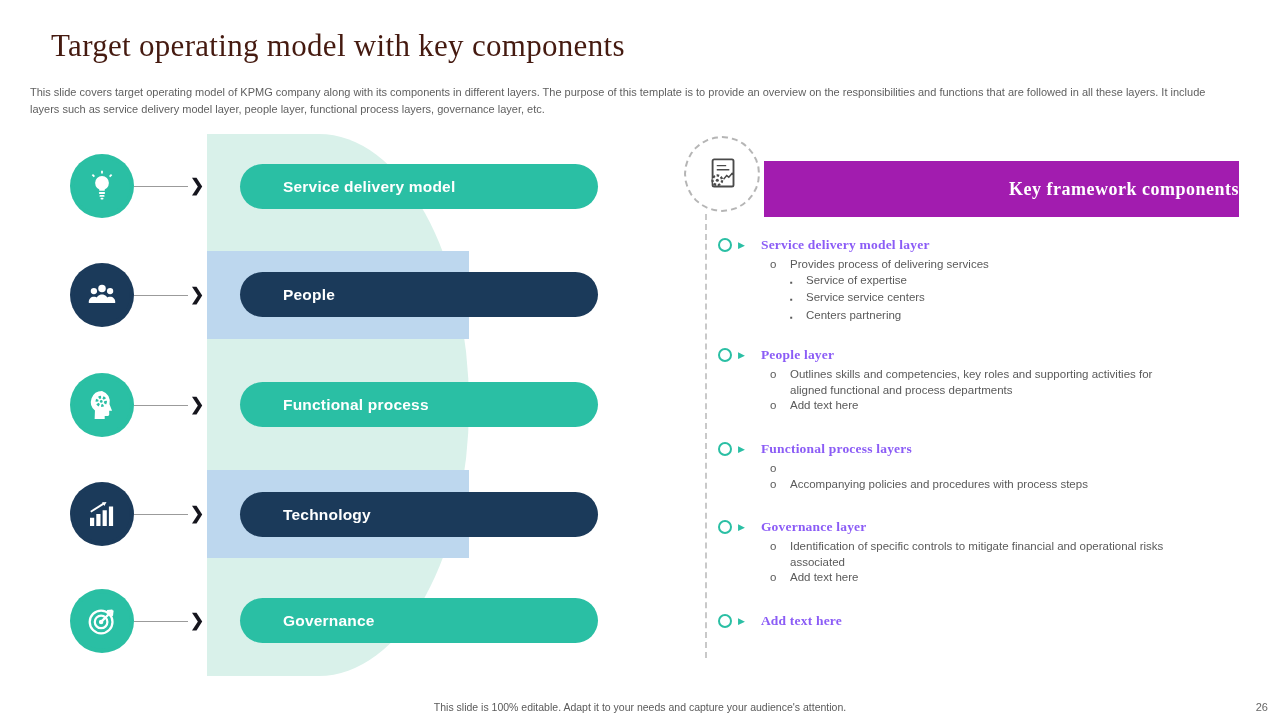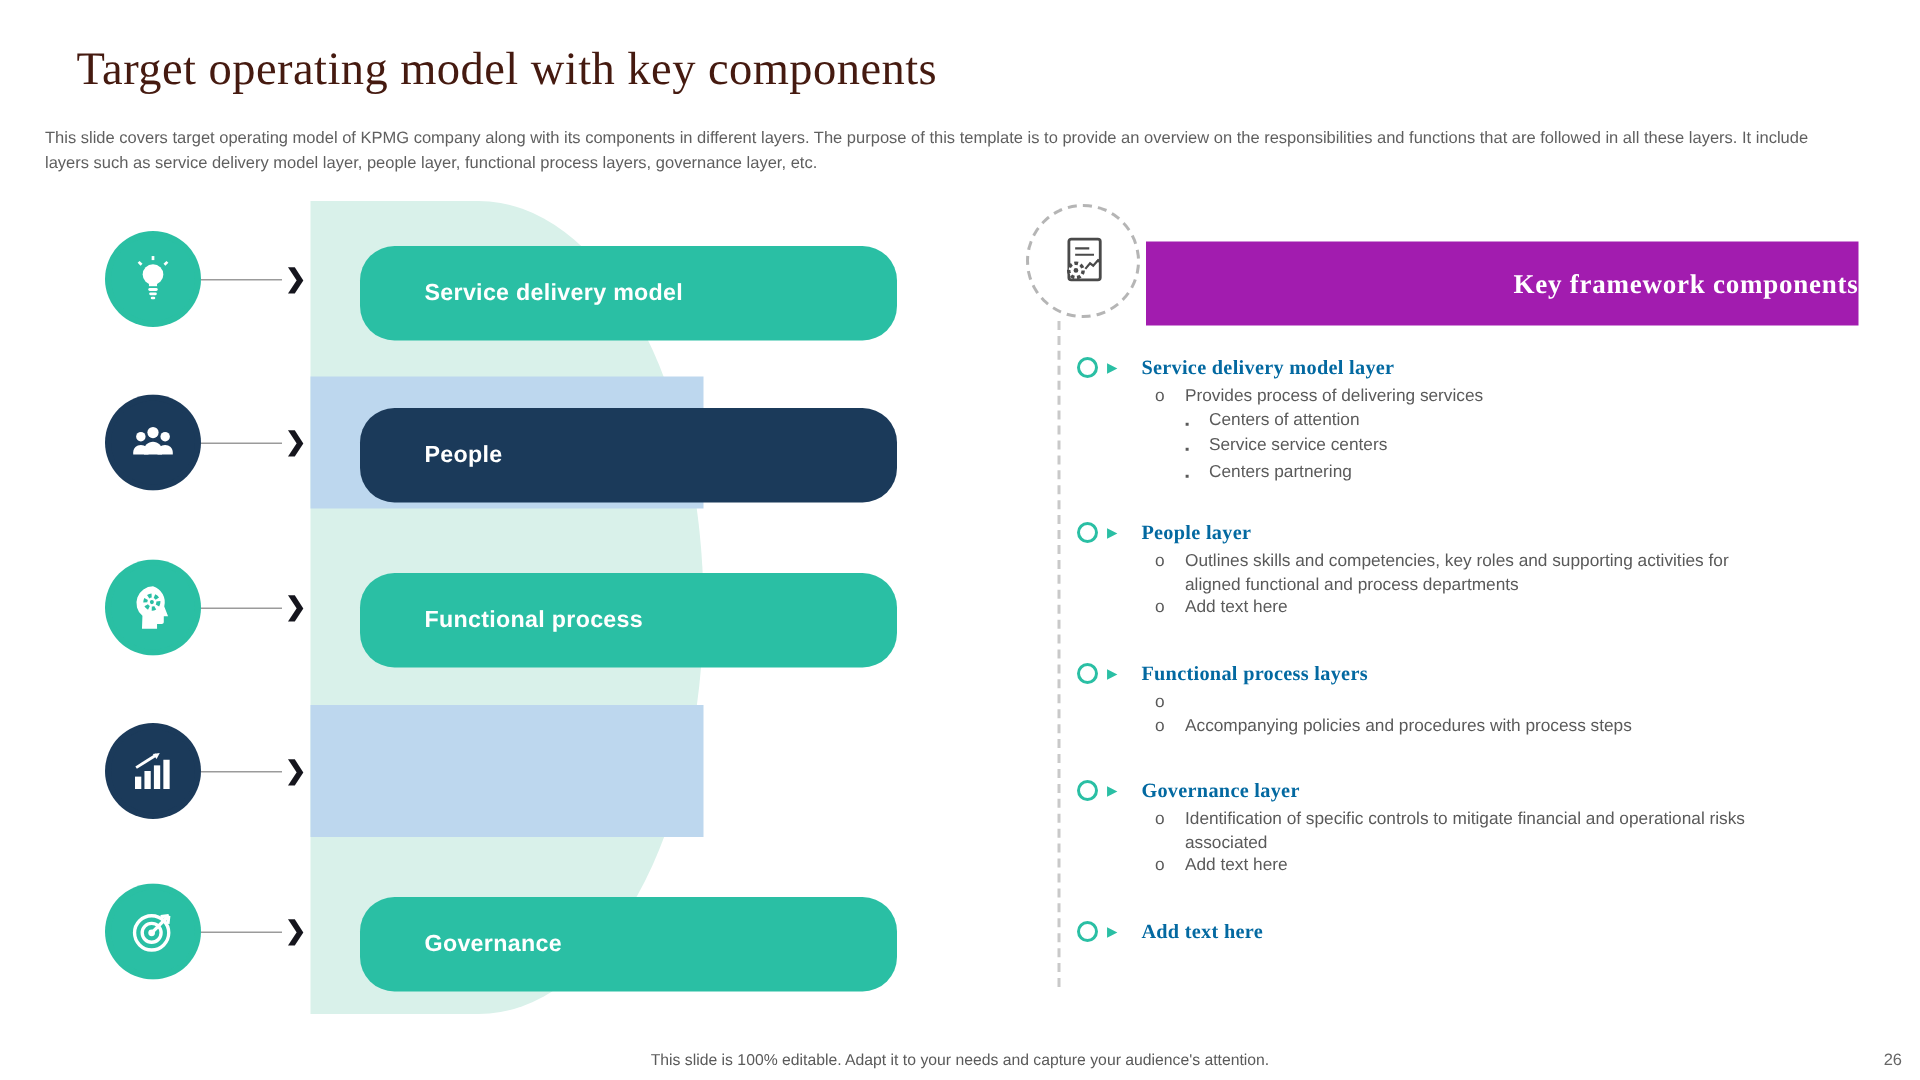--- a/index.html
+++ b/index.html
@@ -21,21 +21,21 @@
   .band1{top:251px;} .band2{top:470px;}
 
   
   .icon-circle{position:absolute;left:70px;width:56px;height:56px;border-radius:50%;
                display:flex;align-items:center;justify-content:center;border:4px solid;}
   .icon-circle.teal{background:#2abfa4;border-color:rgba(42,191,164,.38);}
   .icon-circle.navy{background:#1b3a5a;border-color:rgba(27,58,90,.32);}
   .icon-circle svg{width:36px;height:36px;}
   .connector{position:absolute;left:134px;width:54px;height:0;border-top:1px solid #9b9b9b;}
   .arrowhead{position:absolute;left:190px;font-size:17px;font-weight:bold;color:#15151d;line-height:22px;}
-  .pill{position:absolute;left:240px;width:358px;height:63px;border-radius:23px;z-index:3;
+  .pill{position:absolute;left:240px;width:358px;height:45px;border-radius:23px;z-index:3;
         display:flex;align-items:center;padding-left:43px;box-sizing:border-box;
         color:#ffffff;font-weight:bold;font-size:15.5px;letter-spacing:.2px;}
   .pill.teal{background:#2abfa4;} .pill.navy{background:#1b3a5a;align-items:center;}
   .r-icon0{top:154px}.c0{top:186px}.a0{top:175px}.p0{top:164px}
   .r-icon1{top:263px}.c1{top:295px}.a1{top:284px}.p1{top:272px}
   .r-icon2{top:373px}.c2{top:405px}.a2{top:394px}.p2{top:382px}
   .r-icon3{top:482px}.c3{top:514px}.a3{top:503px}.p3{top:492px}
   .r-icon4{top:589px}.c4{top:621px}.a4{top:610px}.p4{top:598px}
 
   
@@ -48,21 +48,21 @@
          display:flex;align-items:center;justify-content:center;}
   .vline{position:absolute;left:705px;top:214px;height:444px;width:0;
          border-left:2px dashed #c9c9c9;}
 
   .section{position:absolute;left:718px;width:465px;}
   .sec-head{display:flex;align-items:center;}
   .sec-bullet{width:10px;height:10px;border:2px solid #2abfa4;border-radius:50%;
               background:#ffffff;flex:0 0 auto;}
   .sec-tri{color:#2abfa4;font-size:9px;margin-left:6px;flex:0 0 auto;line-height:10px;}
   .sec-title{margin-left:16px;font-family:"Liberation Serif",serif;font-weight:bold;
-             font-size:13.5px;color:#0369a1;letter-spacing:.2px;}
+             font-size:13.5px;color:#8b5cf6;letter-spacing:.2px;}
   .bullets{margin-top:4px;}
   .b2{display:flex;margin-left:52px;font-size:11.5px;color:#5a5a5a;line-height:15.5px;}
   .b2 .mk{width:20px;flex:0 0 auto;}
   .b3{display:flex;margin-left:72px;font-size:11.5px;color:#5a5a5a;line-height:15.5px;}
   .b3 .mk{width:16px;flex:0 0 auto;font-size:8px;padding-top:2px;}
   .s0{top:237px}.s1{top:347px}.s2{top:441px}.s3{top:519px}.s4{top:613px}
 
   
   .footer{position:absolute;left:0;top:701px;width:100%;text-align:center;
           font-size:10.5px;color:#5a5a5a;}
@@ -134,20 +134,23 @@
       <rect x="4" y="14.5" width="2.8" height="5.5" fill="#fff"></rect>
       <rect x="8.2" y="12" width="2.8" height="8" fill="#fff"></rect>
       <rect x="12.4" y="9.5" width="2.8" height="10.5" fill="#fff"></rect>
       <rect x="16.6" y="7" width="2.8" height="13" fill="#fff"></rect>
       <path d="M4.5 10.5 L13.6 4.8" stroke="#fff" stroke-width="1.3" fill="none"></path>
       <path d="M15 4l-3.1.4 1.7 2.3z" fill="#fff"></path>
     </svg>
   </div>
   <div class="connector c3"></div>
   <span class="arrowhead a3">❯</span>
+  <div class="pill navy p3">
+    <span>Technology</span>
+  </div>
 
   <div class="icon-circle teal r-icon4">
     <svg viewBox="0 0 24 24">
       <circle cx="11.4" cy="12.6" r="7.6" fill="none" stroke="#fff" stroke-width="1.5"></circle>
       <circle cx="11.4" cy="12.6" r="4.2" fill="none" stroke="#fff" stroke-width="1.5"></circle>
       <circle cx="11.4" cy="12.6" r="1.5" fill="#fff"></circle>
       <path d="M11.4 12.6 L19 5" stroke="#fff" stroke-width="1.5"></path>
       <path d="M19 5l-3.6.4M19 5l-.4 3.6" stroke="#fff" stroke-width="1.5"></path>
     </svg>
   </div>
@@ -178,21 +181,21 @@
       <span class="sec-tri">▶</span>
       <span class="sec-title">Service delivery model layer</span>
     </div>
     <div class="bullets">
       <div class="b2">
         <span class="mk">o</span>
         <span>Provides process of delivering services</span>
       </div>
       <div class="b3">
         <span class="mk">▪</span>
-        <span>Centers of attention</span>
+        <span>Service of expertise</span>
       </div>
       <div class="b3">
         <span class="mk">▪</span>
         <span>Service service centers</span>
       </div>
       <div class="b3">
         <span class="mk">▪</span>
         <span>Centers partnering</span>
       </div>
     </div>

